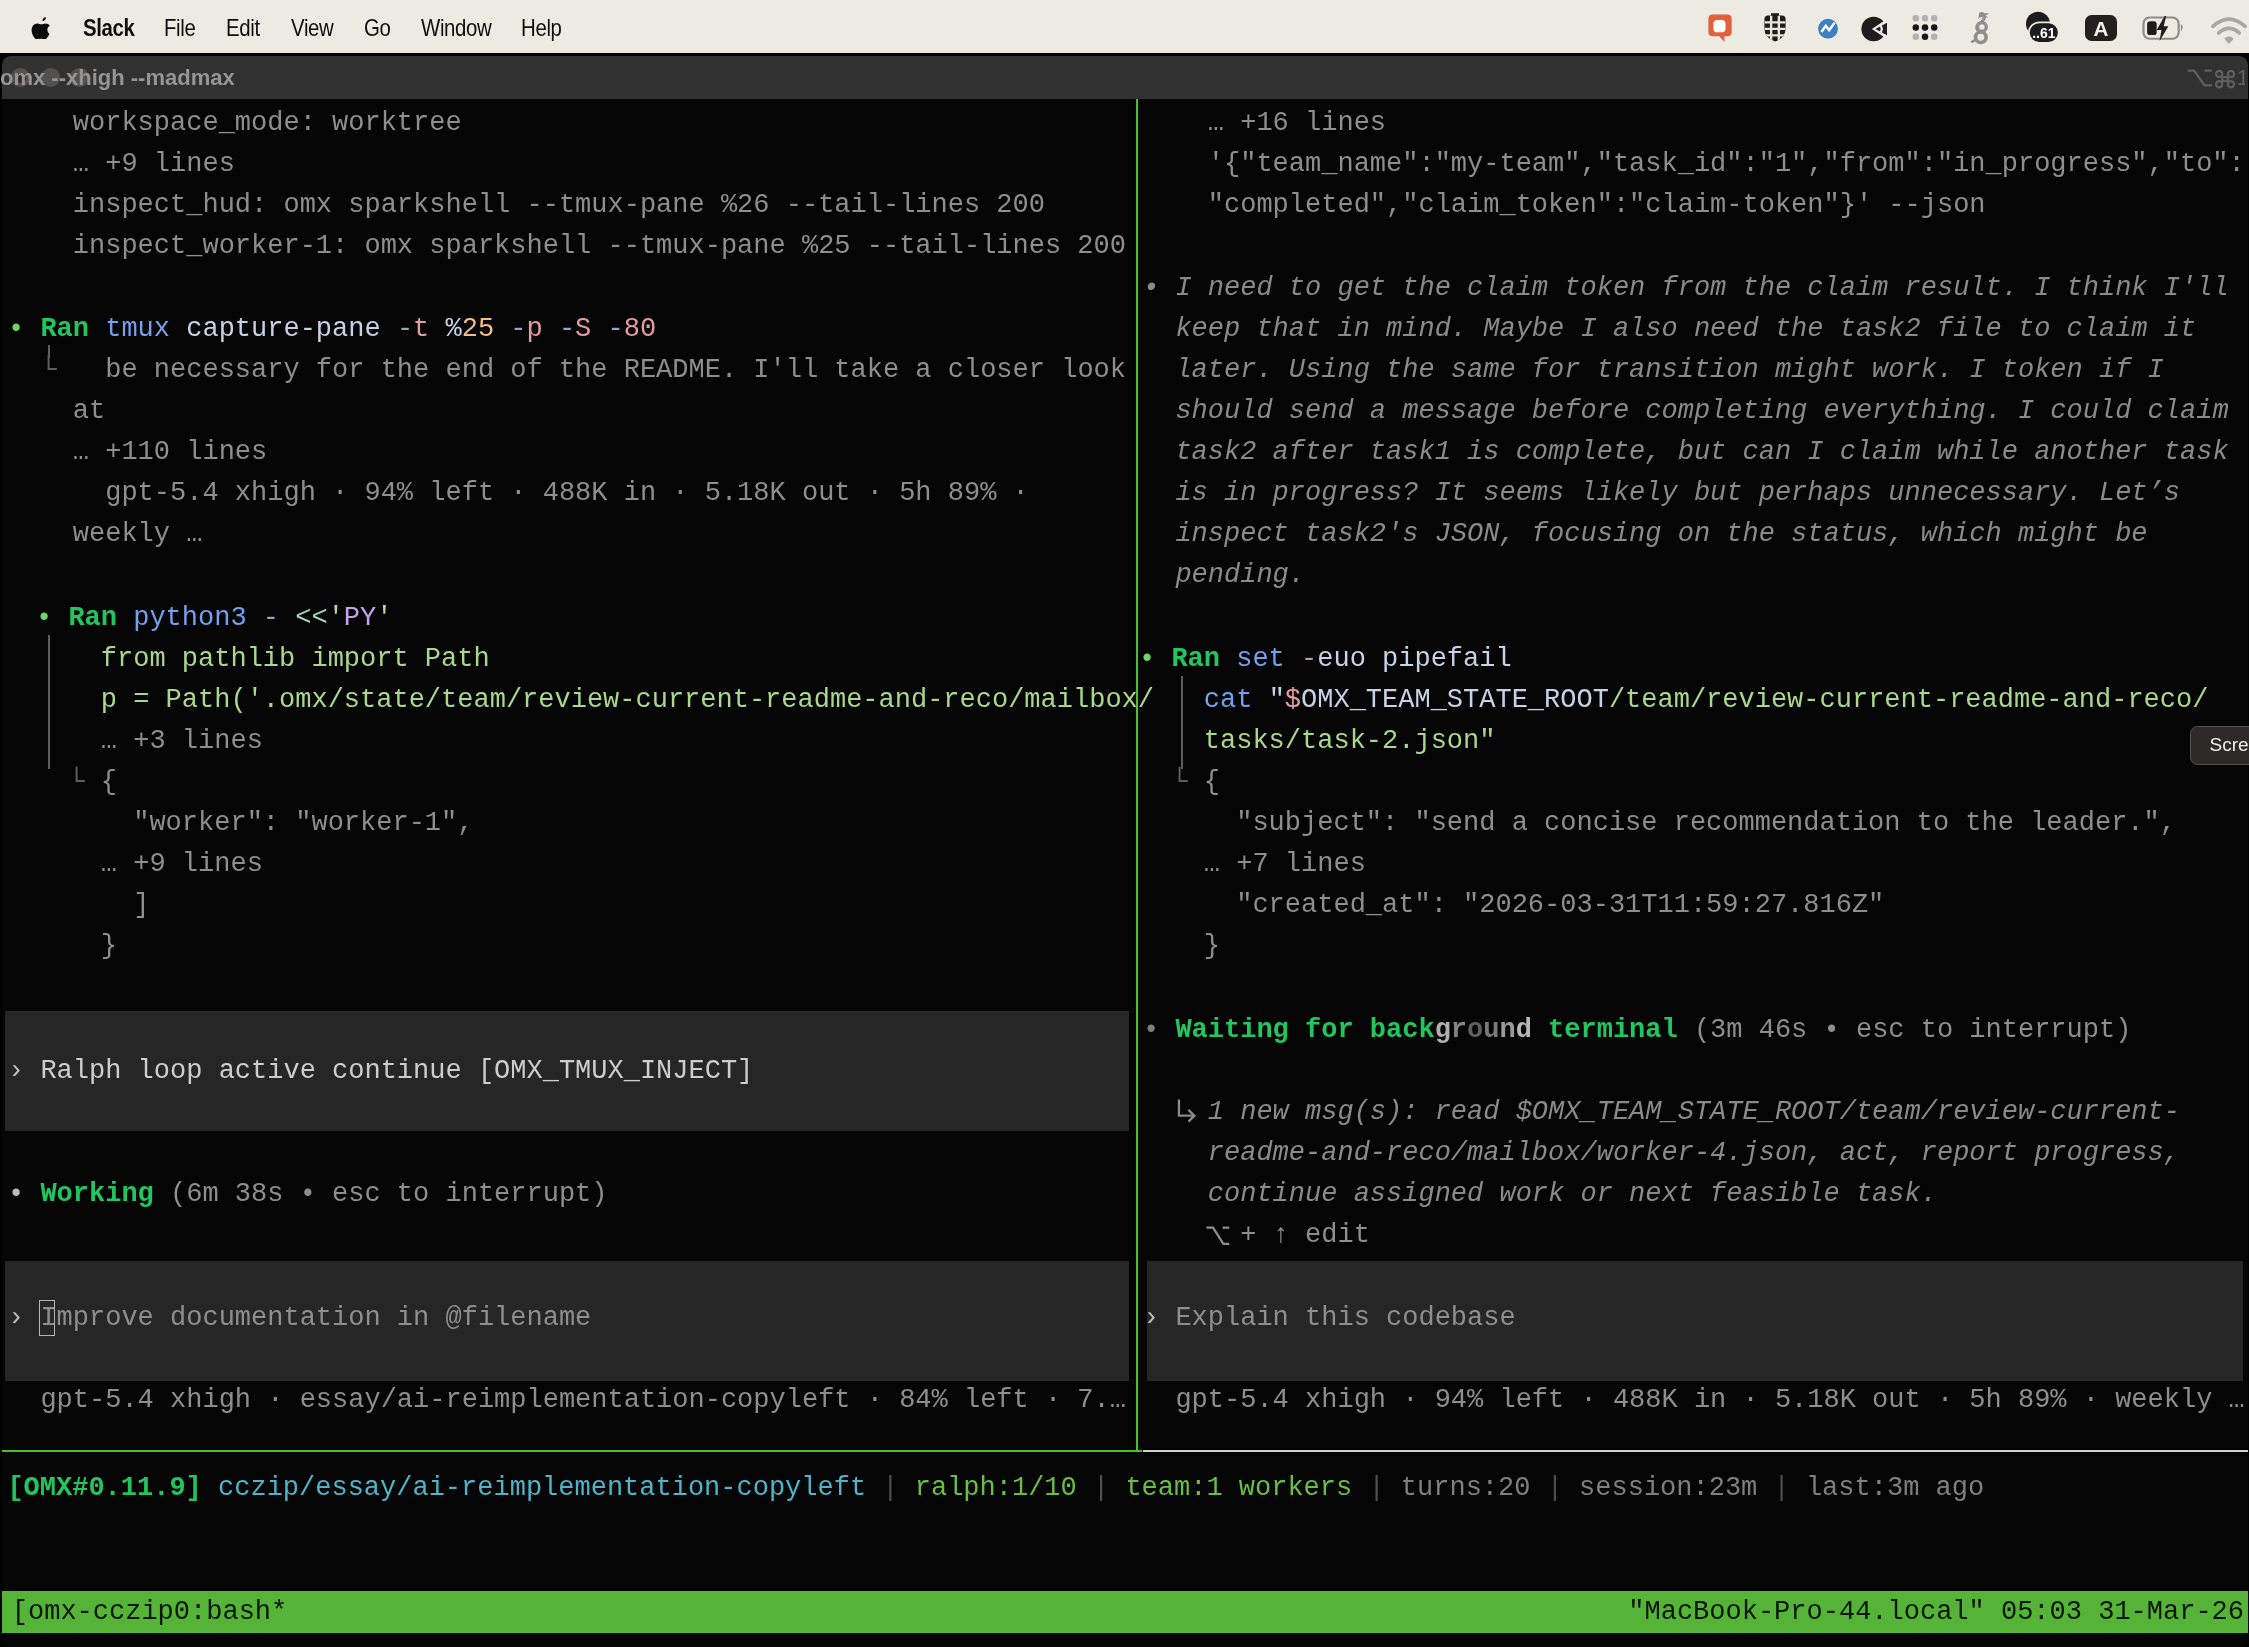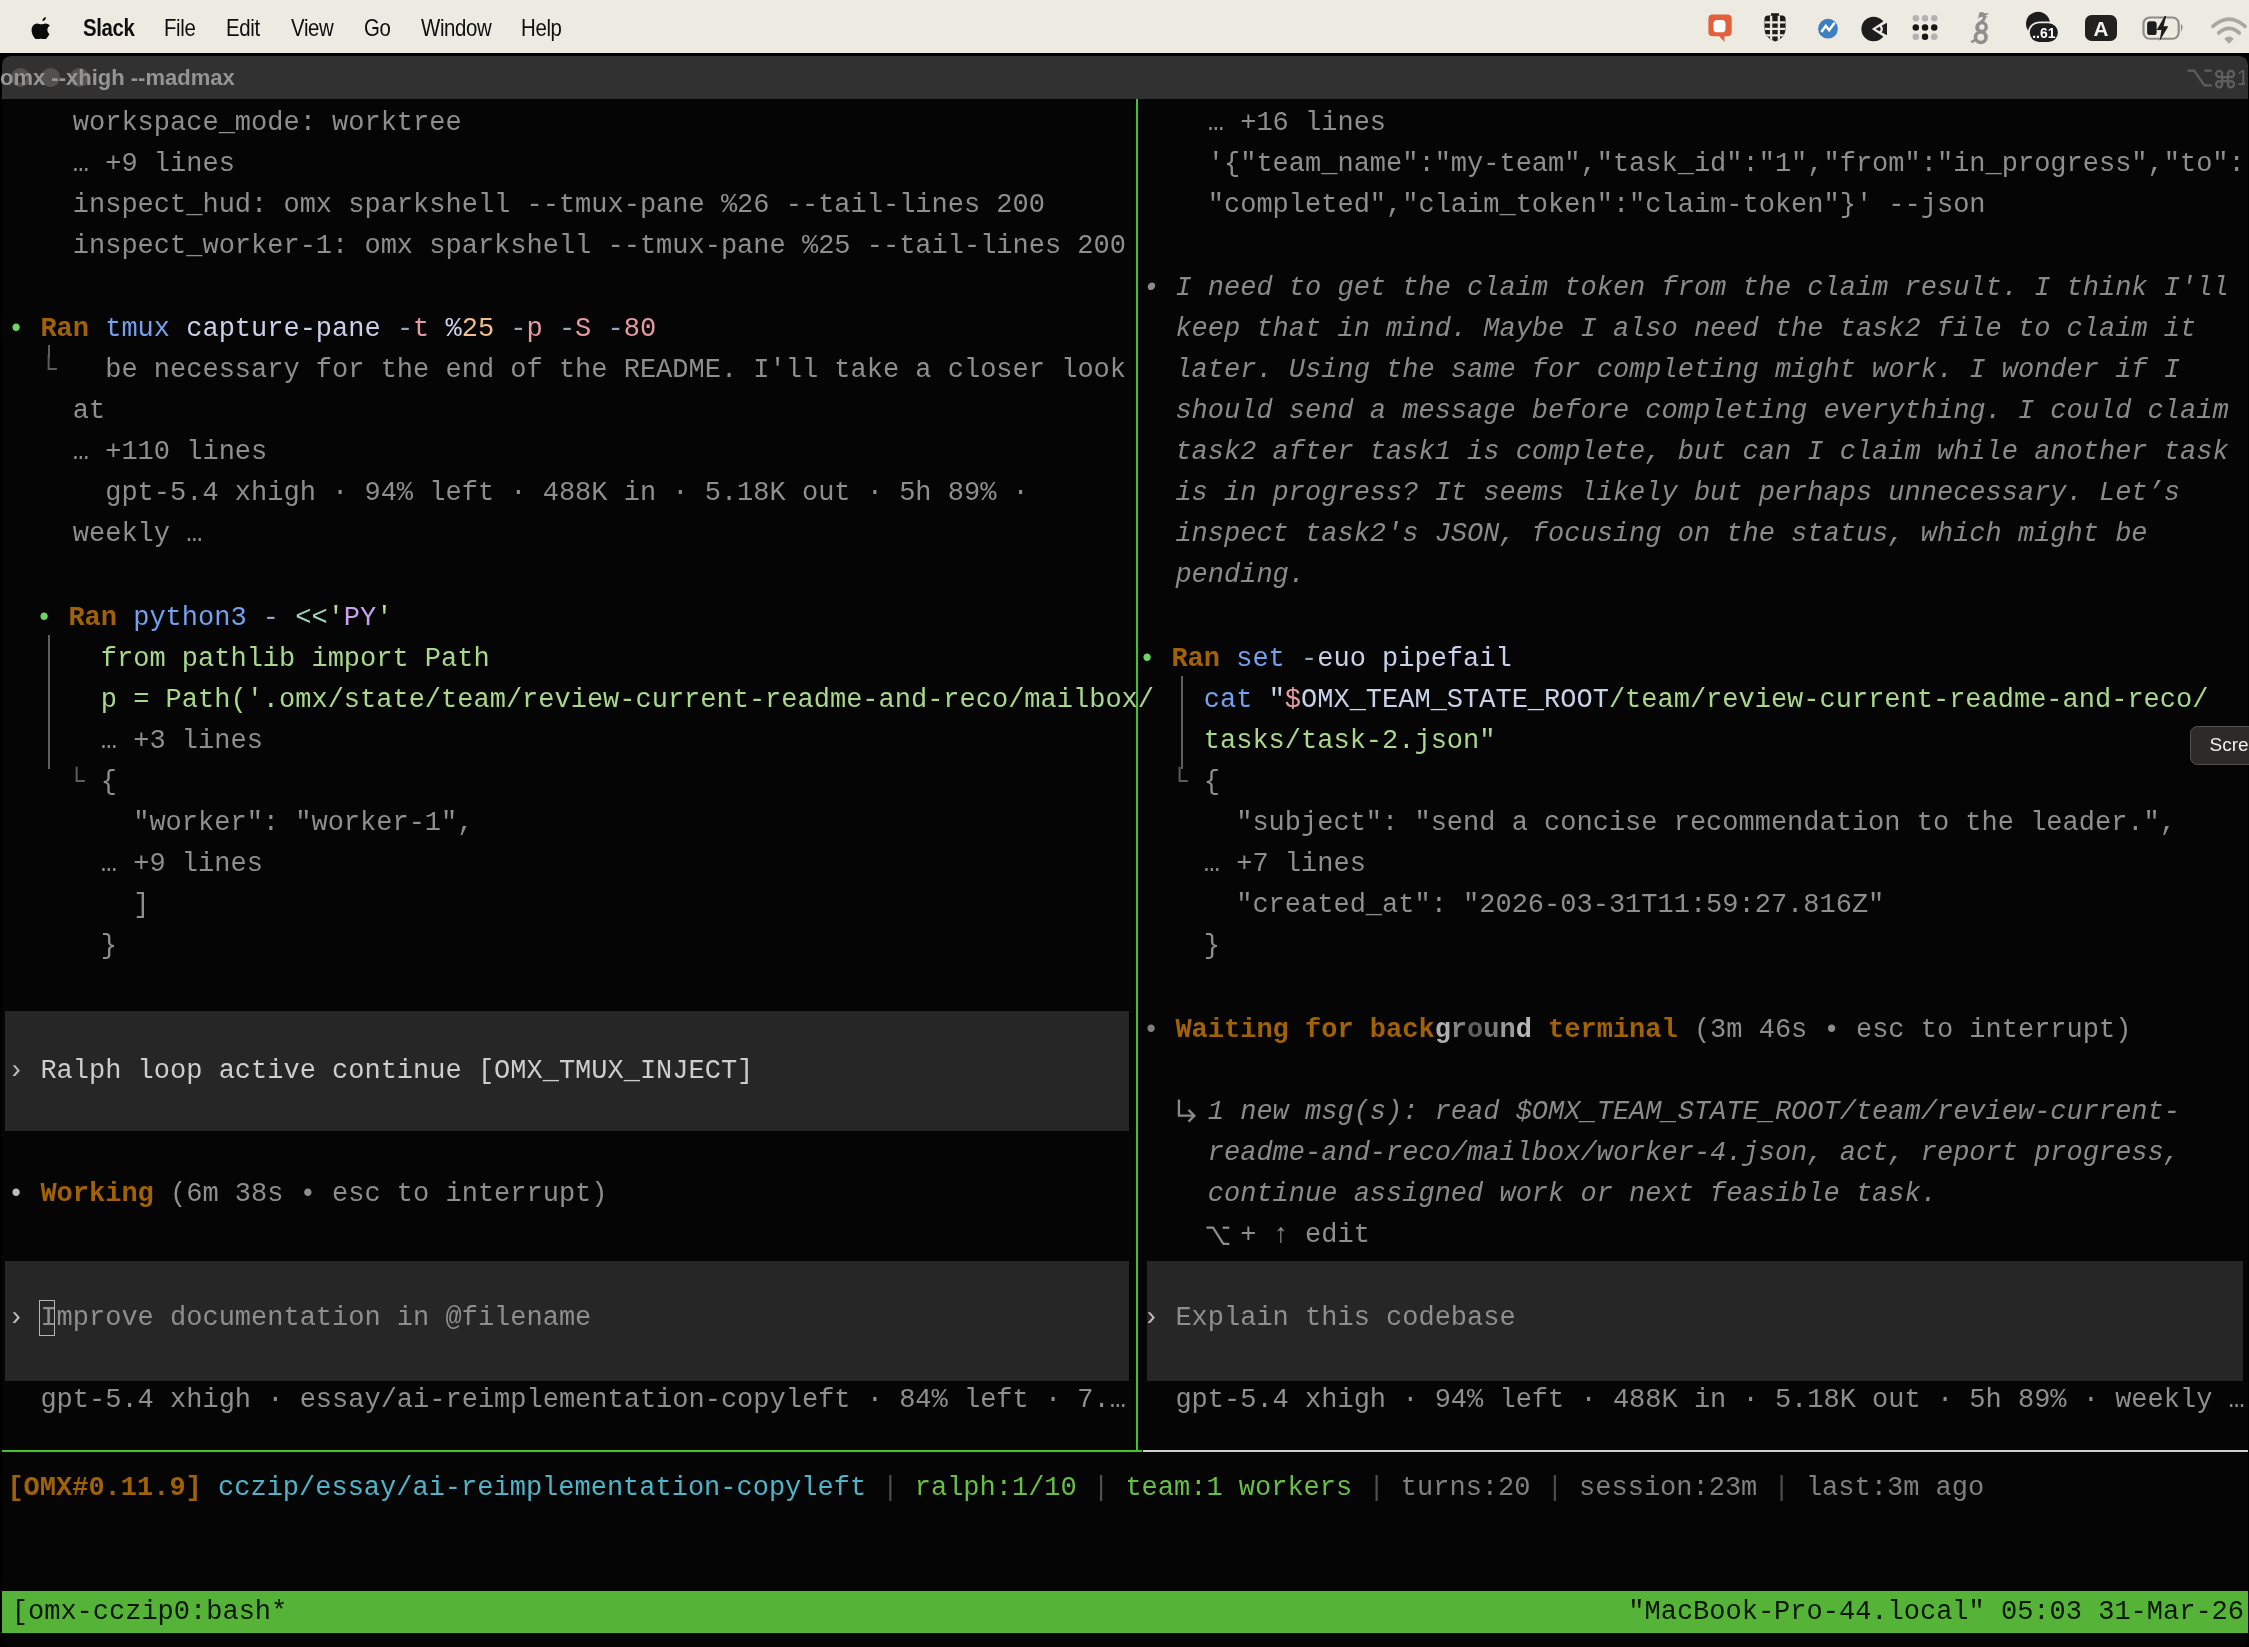--- a/index.html
+++ b/index.html
@@ -1,19 +1,19 @@
 <!DOCTYPE html>
 <html style="font-size:11.8px"><head><meta charset="utf-8"><style>
 *{margin:0;padding:0;box-sizing:border-box;}
 html,body{width:2250px;height:1648px;background:#000;overflow:hidden;position:relative;}
 .sans{font-family:"Liberation Sans",sans-serif;}
 pre.t{position:absolute;font-family:"Liberation Mono",monospace;font-size:27px;line-height:41px;color:#8e8e8e;white-space:pre;margin:0;}
 pre.t b{font-weight:bold;}
 .it{font-style:italic;color:#8a8a8a;}
-.wh{color:#a16207;} .bl{color:#74a0ee;} .lv{color:#c9d1e8;} .da{color:#9aa4bf;}
+.wh{color:#22c55e;} .bl{color:#74a0ee;} .lv{color:#c9d1e8;} .da{color:#9aa4bf;}
 .sa{color:#e69ba3;} .or{color:#f1bd8b;} .mi{color:#9dd6b9;} .vi{color:#c7a3ef;}
 .gr{color:#a9d88d;} .qg{color:#b9d98e;} .gb{color:#6fd462;} .di{color:#5e5e5e;}
 .pr{color:#bdbdbd;} .bx1{color:#cdcdcd;} .cy{color:#4fb3c9;margin-top:32px;} .sg{color:#69bf45;}
 .se{color:#4f4f4f;} .st{color:#7f7f7f;}
 </style></head><body>
 <div style="position:absolute;left:2.2px;top:56px;width:2246px;height:1591px;background:#050505;border-radius:8.9px;"></div>
 <div style="position:absolute;left:2.2px;top:56px;width:2246px;height:43px;background:#323131;border-radius:8.9px 8.9px 0 0;"></div>
 <div style="position:absolute;left:11.4px;top:68px;width:18.5px;height:18.5px;border-radius:50%;background:#525150;"></div>
 <div style="position:absolute;left:41px;top:68px;width:18.5px;height:18.5px;border-radius:50%;background:#525150;"></div>
 <div style="position:absolute;left:70px;top:68px;width:18.5px;height:18.5px;border-radius:50%;background:#525150;"></div>
@@ -142,21 +142,21 @@
 <div style="position:absolute;left:48px;top:345px;width:1.8px;height:13.3px;background:#5e5e5e;"></div>
 <pre class="t" style="left:8px;top:1051px;"><span class="pr">›</span> <span class="bx1">Ralph loop active continue [OMX_TMUX_INJECT]</span></pre>
 <pre class="t" style="left:8px;top:1174px;"><span class="pr">•</span> <span class="wh"><b>Working</b></span> (6m 38s • esc to interrupt)</pre>
 <pre class="t" style="left:8px;top:1298px;"><span class="pr">›</span> Improve documentation in @filename</pre>
 <pre class="t" style="left:8px;top:1380px;">  gpt-5.4 xhigh · essay/ai-reimplementation-copyleft · 84% left · 7.…</pre>
 <pre class="t" style="left:1143px;top:103px;">    … +16 lines
     '{"team_name":"my-team","task_id":"1","from":"in_progress","to":
     "completed","claim_token":"claim-token"}' --json</pre>
 <pre class="t" style="left:1143px;top:268px;"><span class="it">•</span> <span class="it">I need to get the claim token from the claim result. I think I'll</span>
   <span class="it">keep that in mind. Maybe I also need the task2 file to claim it</span>
-  <span class="it">later. Using the same for completing might work. I wonder if I</span>
+  <span class="it">later. Using the same for transition might work. I token if I</span>
   <span class="it">should send a message before completing everything. I could claim</span>
   <span class="it">task2 after task1 is complete, but can I claim while another task</span>
   <span class="it">is in progress? It seems likely but perhaps unnecessary. Let’s</span>
   <span class="it">inspect task2's JSON, focusing on the status, which might be</span>
   <span class="it">pending.</span></pre>
 <pre class="t" style="left:1139px;top:639px;"><span class="gb">•</span> <span class="wh"><b>Ran</b></span> <span class="bl">set</span> <span class="da">-</span><span class="lv">euo pipefail</span>
     <span class="bl">cat</span> <span class="lv">"</span><span class="sa">$</span><span class="lv">OMX_TEAM_STATE_ROOT</span><span class="gr">/team/review-current-readme-and-reco/</span>
     <span class="gr">tasks/task-2.json"</span>
   <span class="di">└</span> {
       "subject": "send a concise recommendation to the leader.",

